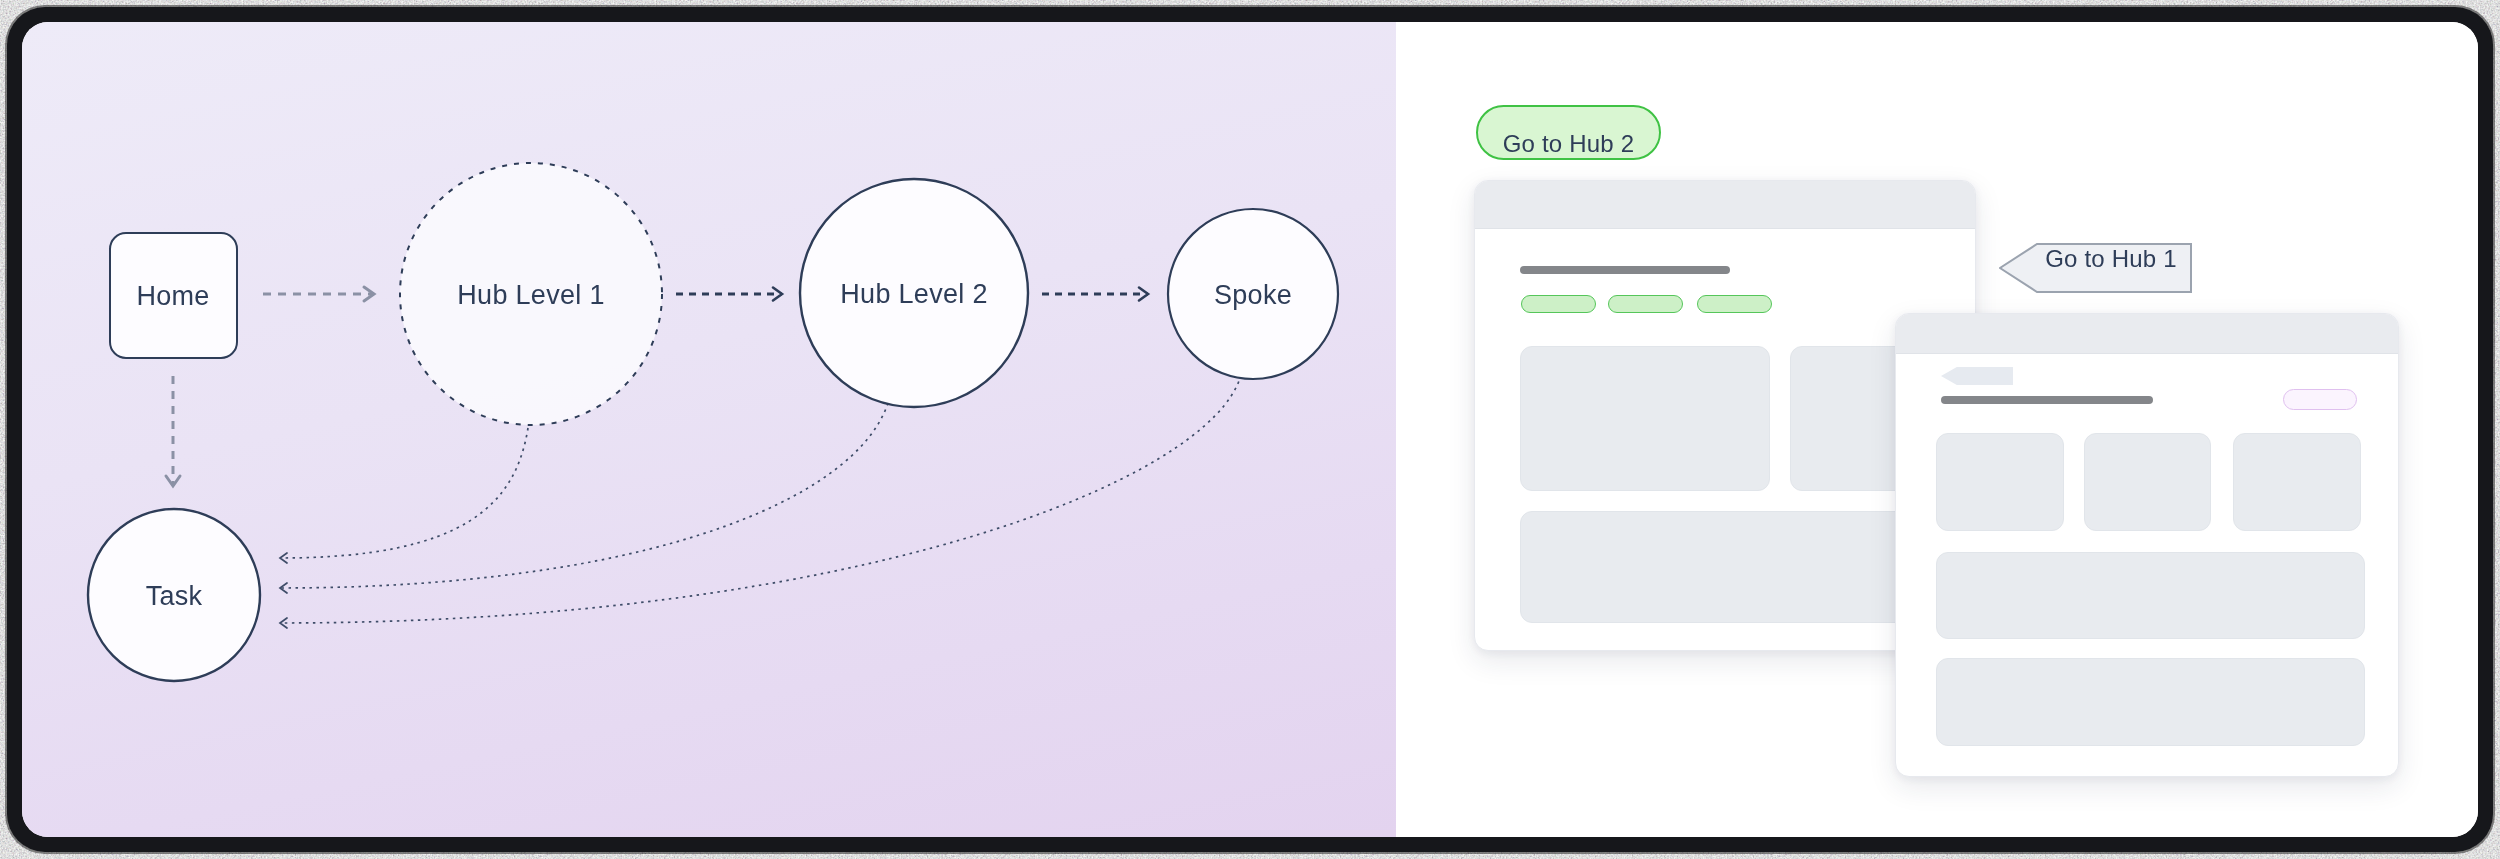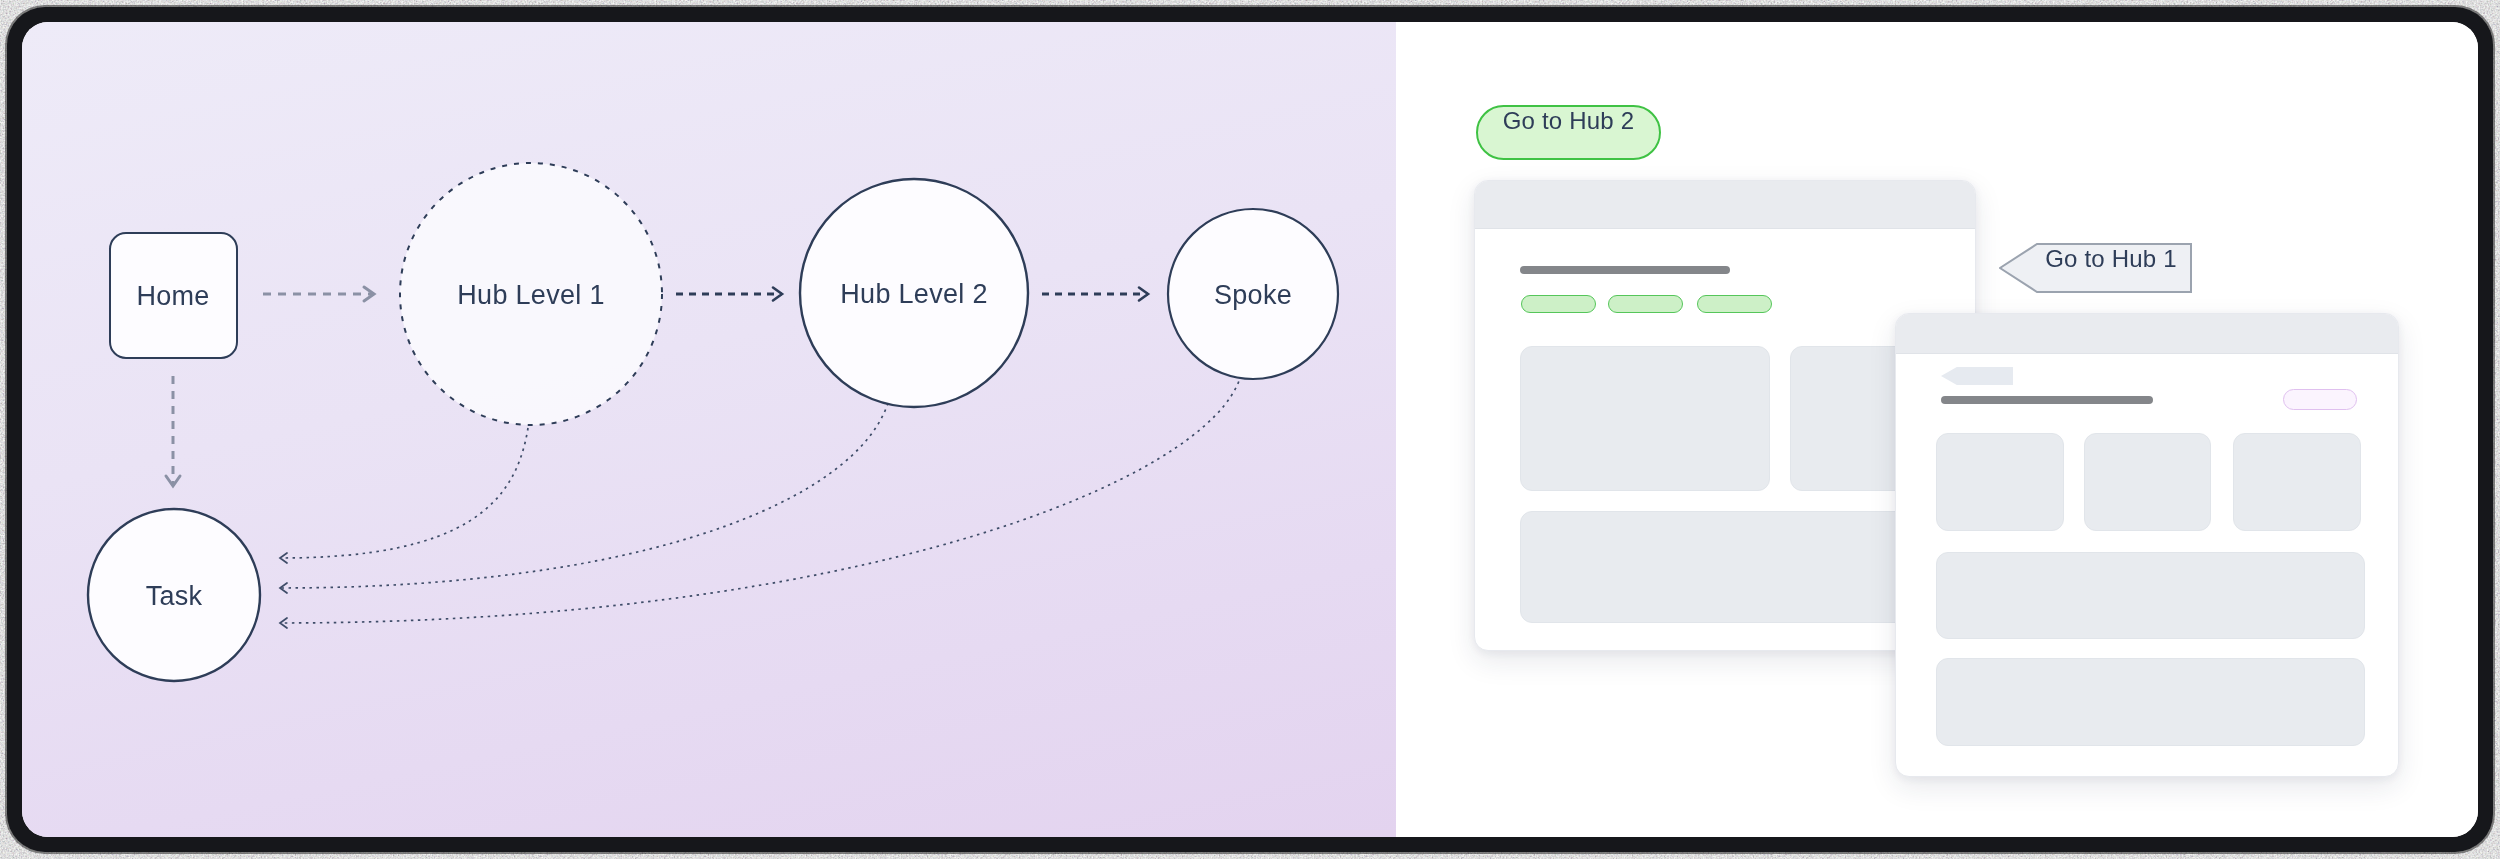--- a/index.html
+++ b/index.html
@@ -60,21 +60,21 @@
   
   .preview-panel {
     position: relative;
     flex: 1;
     background: #ffffff;
   }
 
   .pill-button {
     position: absolute;
     display: flex;
-    align-items: flex-start;
+    align-items: flex-end;
     justify-content: center;
     border-radius: 999px;
     font-size: 24px;
     color: #2e3d58;
     cursor: pointer;
     letter-spacing: 0.2px;
   }
   .pill-green {
     left: 80px; top: 83px; width: 185px; height: 55px;
     background: #d9f6d2;

